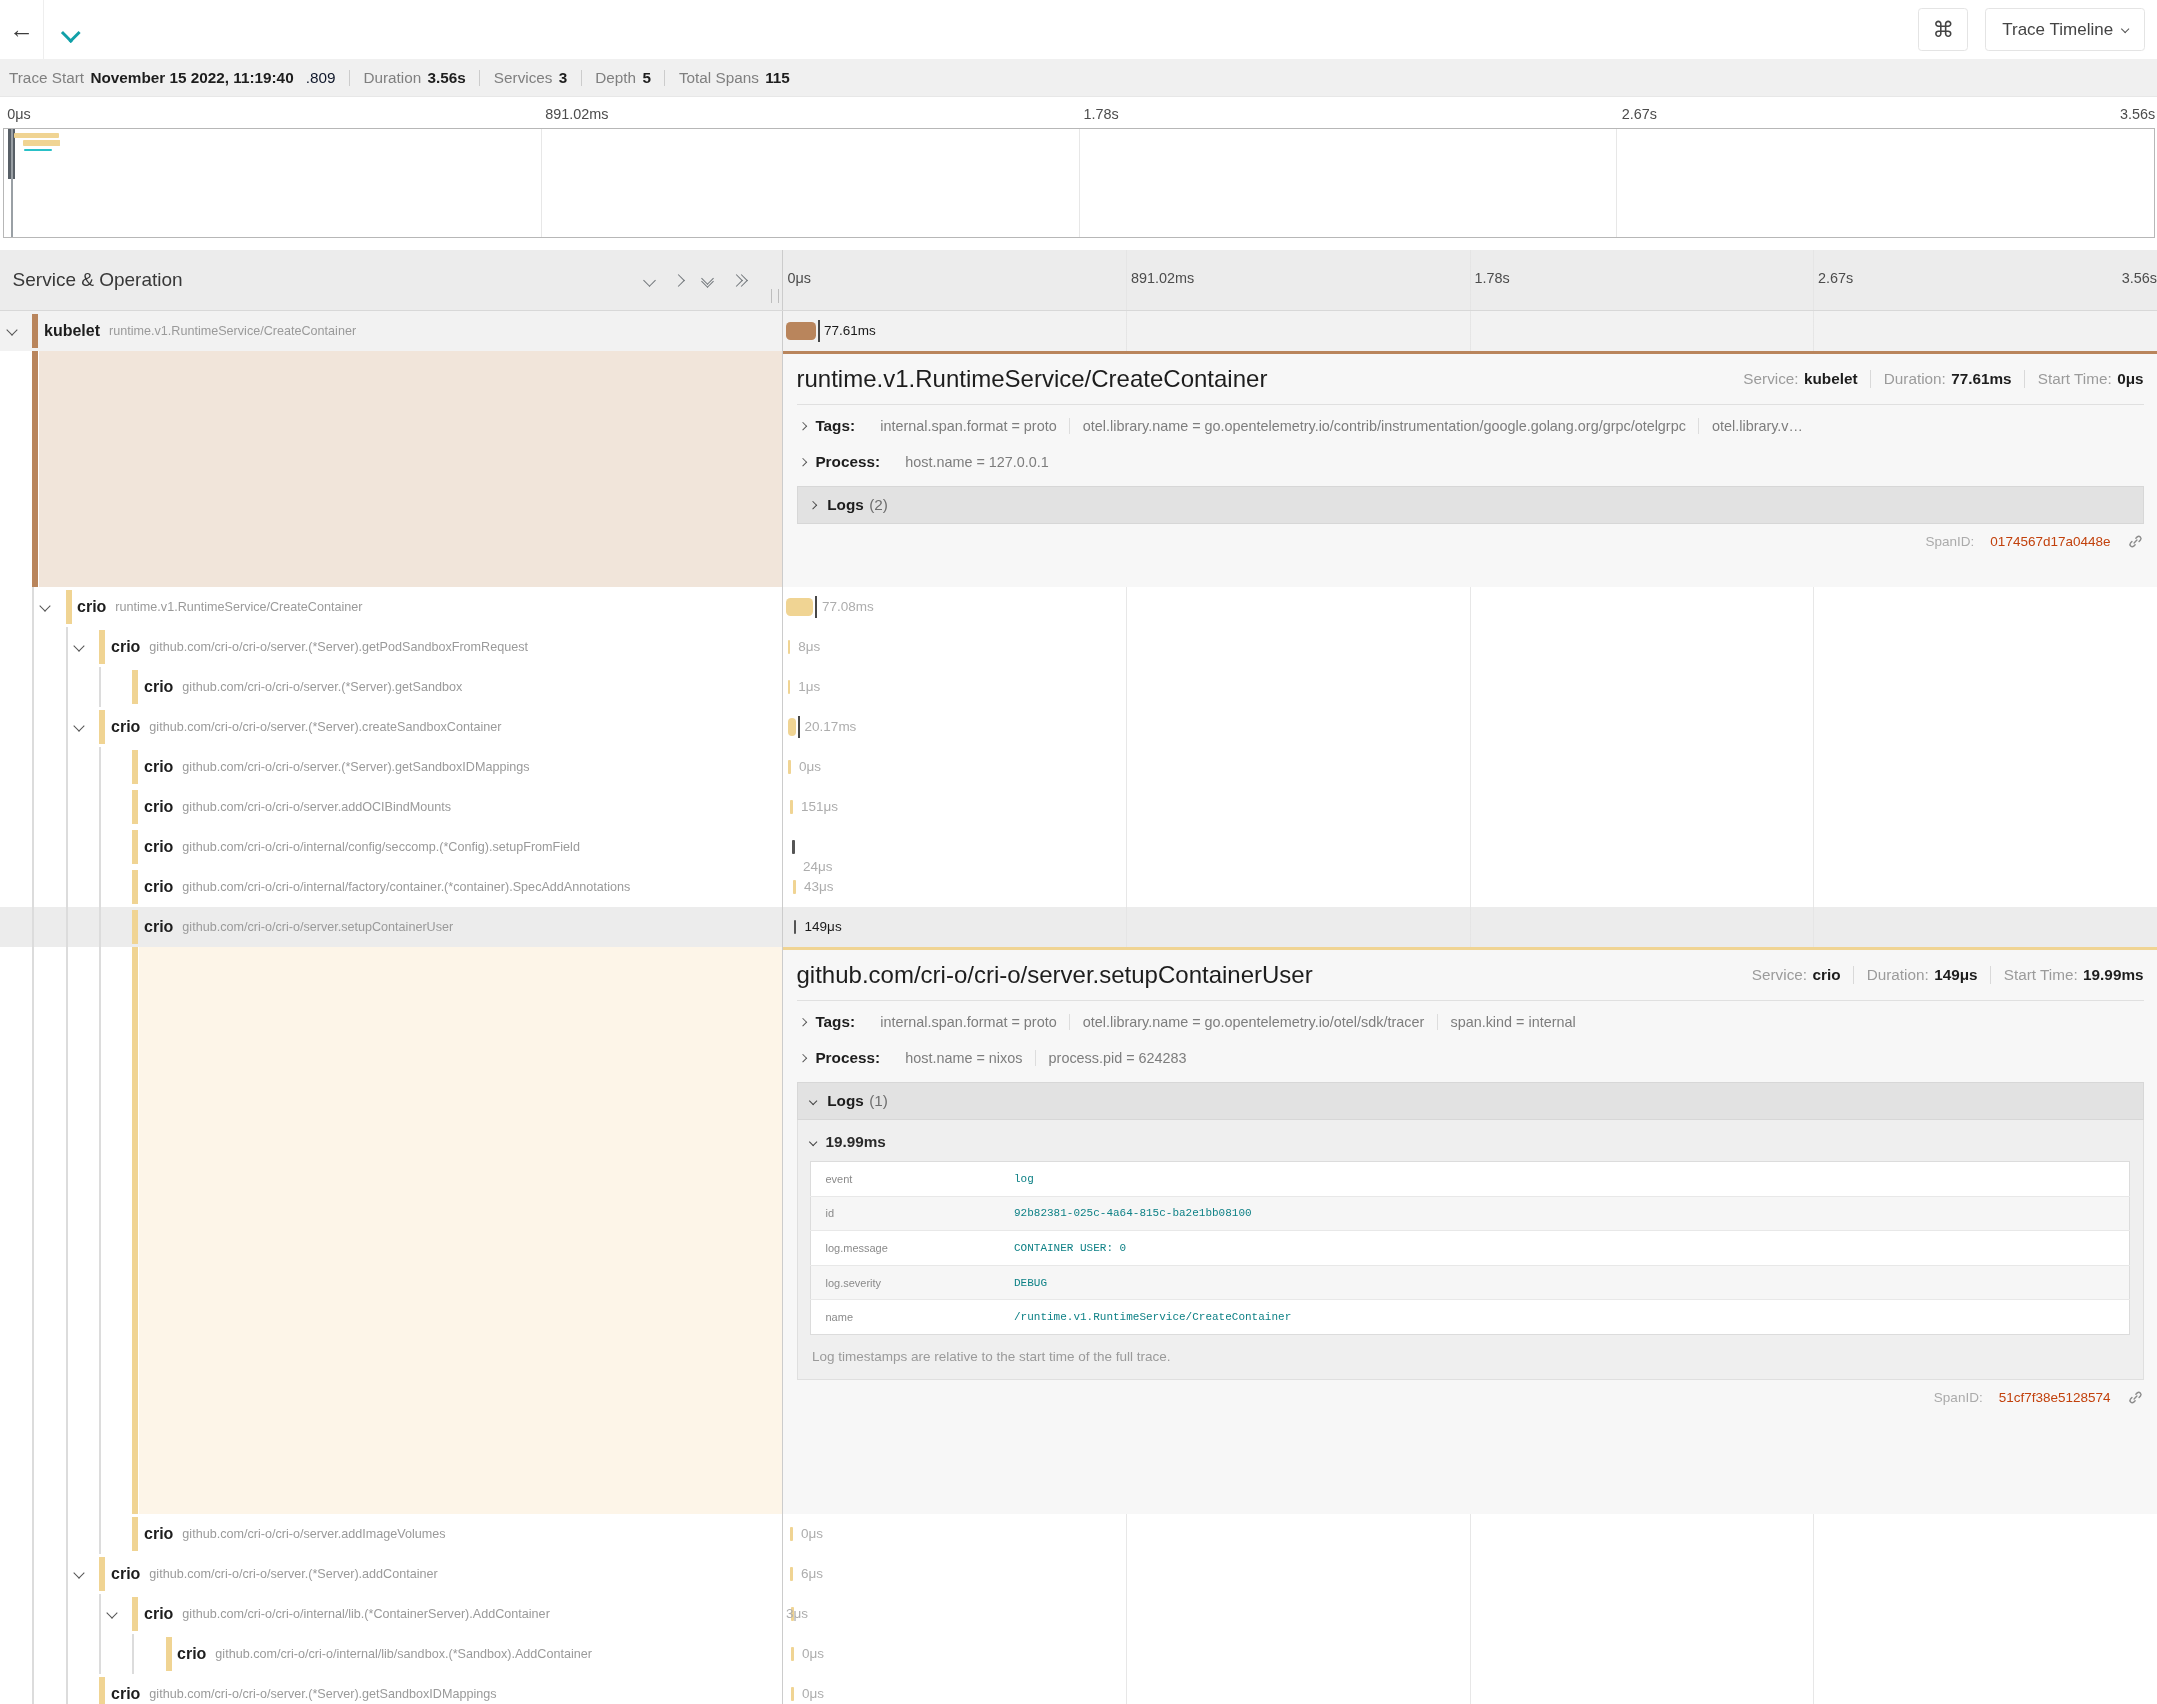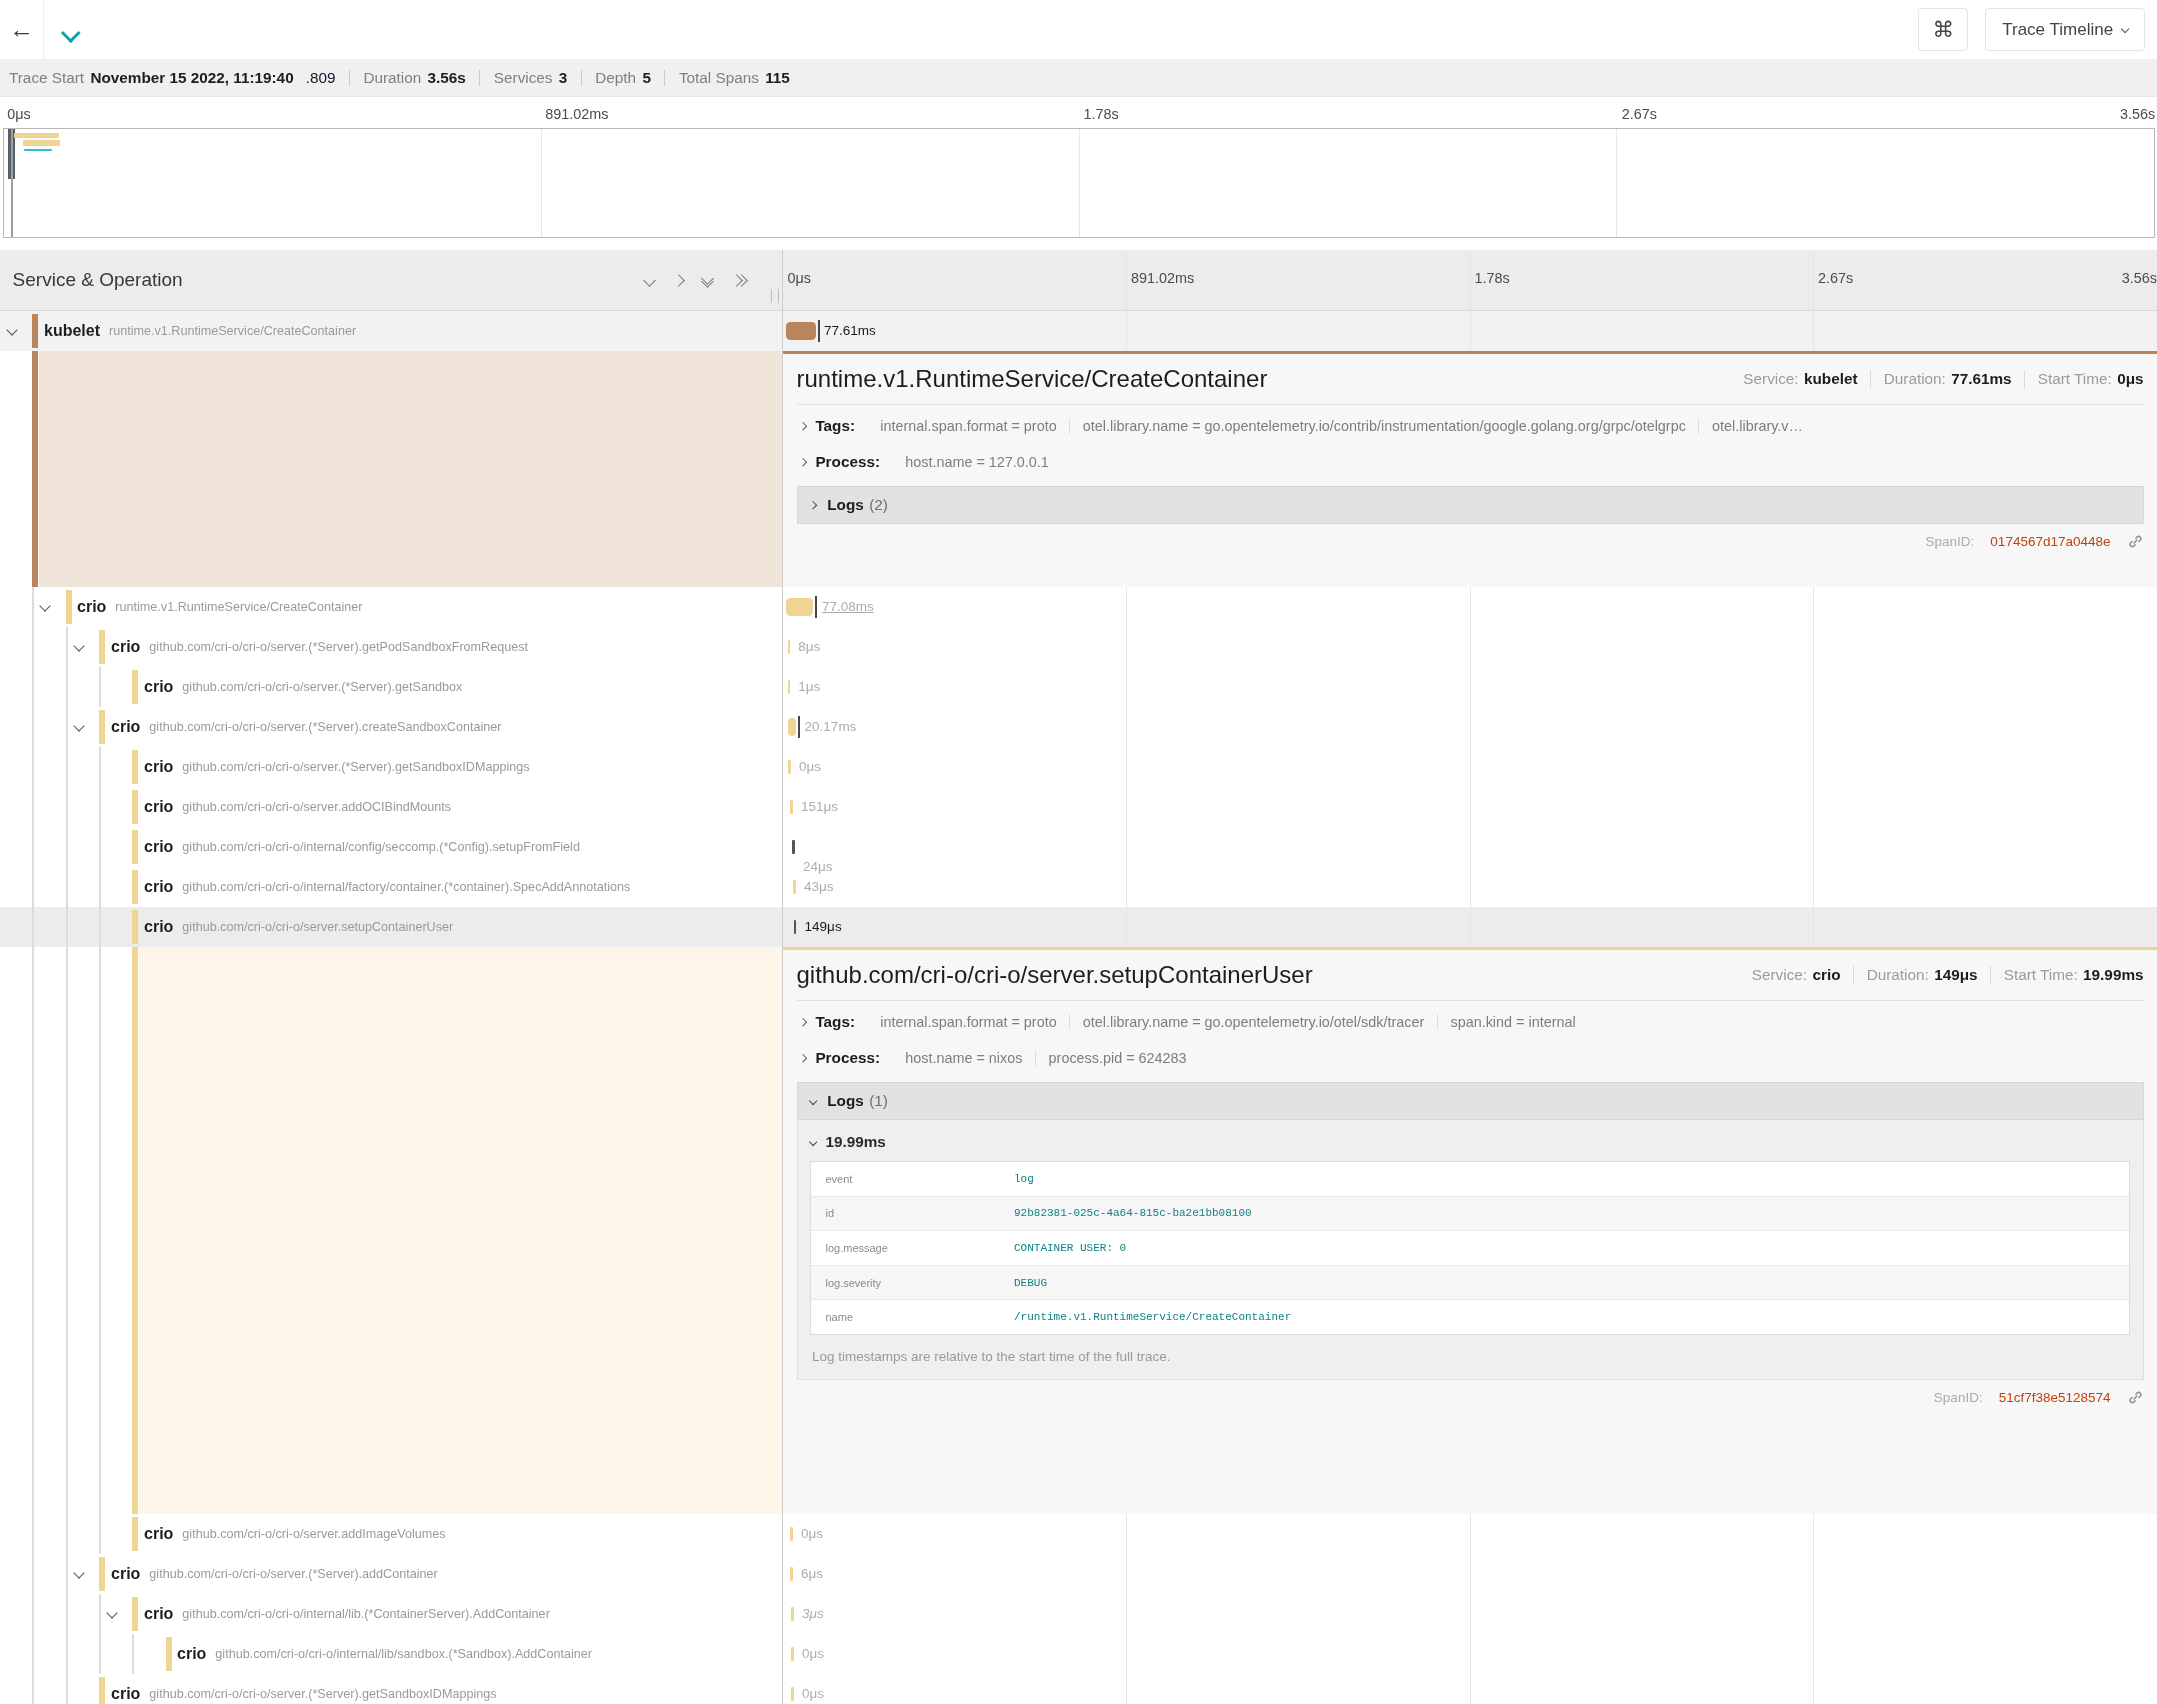--- a/index.html
+++ b/index.html
@@ -293,21 +293,21 @@
     <div class="band-left row-left" style="padding-left: 77px;">
         <i class="guide" style="left: 32px;"></i>
       <i class="chev row-chev" style="left: 41px;"></i>
       <i class="svc-bar" style="left: 66px; background: rgb(240, 212, 147);"></i>
       <span class="svc-name">crio</span>
       <span class="op-name">runtime.v1.RuntimeService/CreateContainer</span>
     </div>
     <div class="band-right row-right gridbg">
       <i class="tl-bar" style="left: 2.7px; width: 27px; background: rgb(240, 212, 147);"></i>
       <i class="tl-tick" style="left: 32px;"></i>
-      <span class="tl-label" style="left: 39px; text-decoration: underline;">77.08ms</span>
+      <span class="tl-label" style="left: 39px;">77.08ms</span>
     </div>
   </div>
     <div class="band row">
     <div class="band-left row-left" style="padding-left: 111px;">
         <i class="guide" style="left: 66px;"></i>
         <i class="guide" style="left: 32px;"></i>
       <i class="chev row-chev" style="left: 75px;"></i>
       <i class="svc-bar" style="left: 99px; background: rgb(240, 212, 147);"></i>
       <span class="svc-name">crio</span>
       <span class="op-name">github.com/cri-o/cri-o/server.(*Server).getPodSandboxFromRequest</span>
@@ -562,21 +562,21 @@
         <i class="guide" style="left: 66px;"></i>
         <i class="guide" style="left: 32px;"></i>
       <i class="chev row-chev" style="left: 108px;"></i>
       <i class="svc-bar" style="left: 132px; background: rgb(240, 212, 147);"></i>
       <span class="svc-name">crio</span>
       <span class="op-name">github.com/cri-o/cri-o/internal/lib.(*ContainerServer).AddContainer</span>
     </div>
     <div class="band-right row-right gridbg">
       <i class="tl-bar tiny" style="left: 8px; width: 2.7px; background: rgb(240, 212, 147);"></i>
 
-      <span class="tl-label" style="left: 19px; font-style: italic;">3μs</span>
+      <span class="tl-label" style="left: 3px;">3μs</span>
     </div>
   </div>
     <div class="band row">
     <div class="band-left row-left" style="padding-left: 177px;">
         <i class="guide" style="left: 132px;"></i>
         <i class="guide" style="left: 99px;"></i>
         <i class="guide" style="left: 66px;"></i>
         <i class="guide" style="left: 32px;"></i>
 
       <i class="svc-bar" style="left: 166px; background: rgb(240, 212, 147);"></i>

